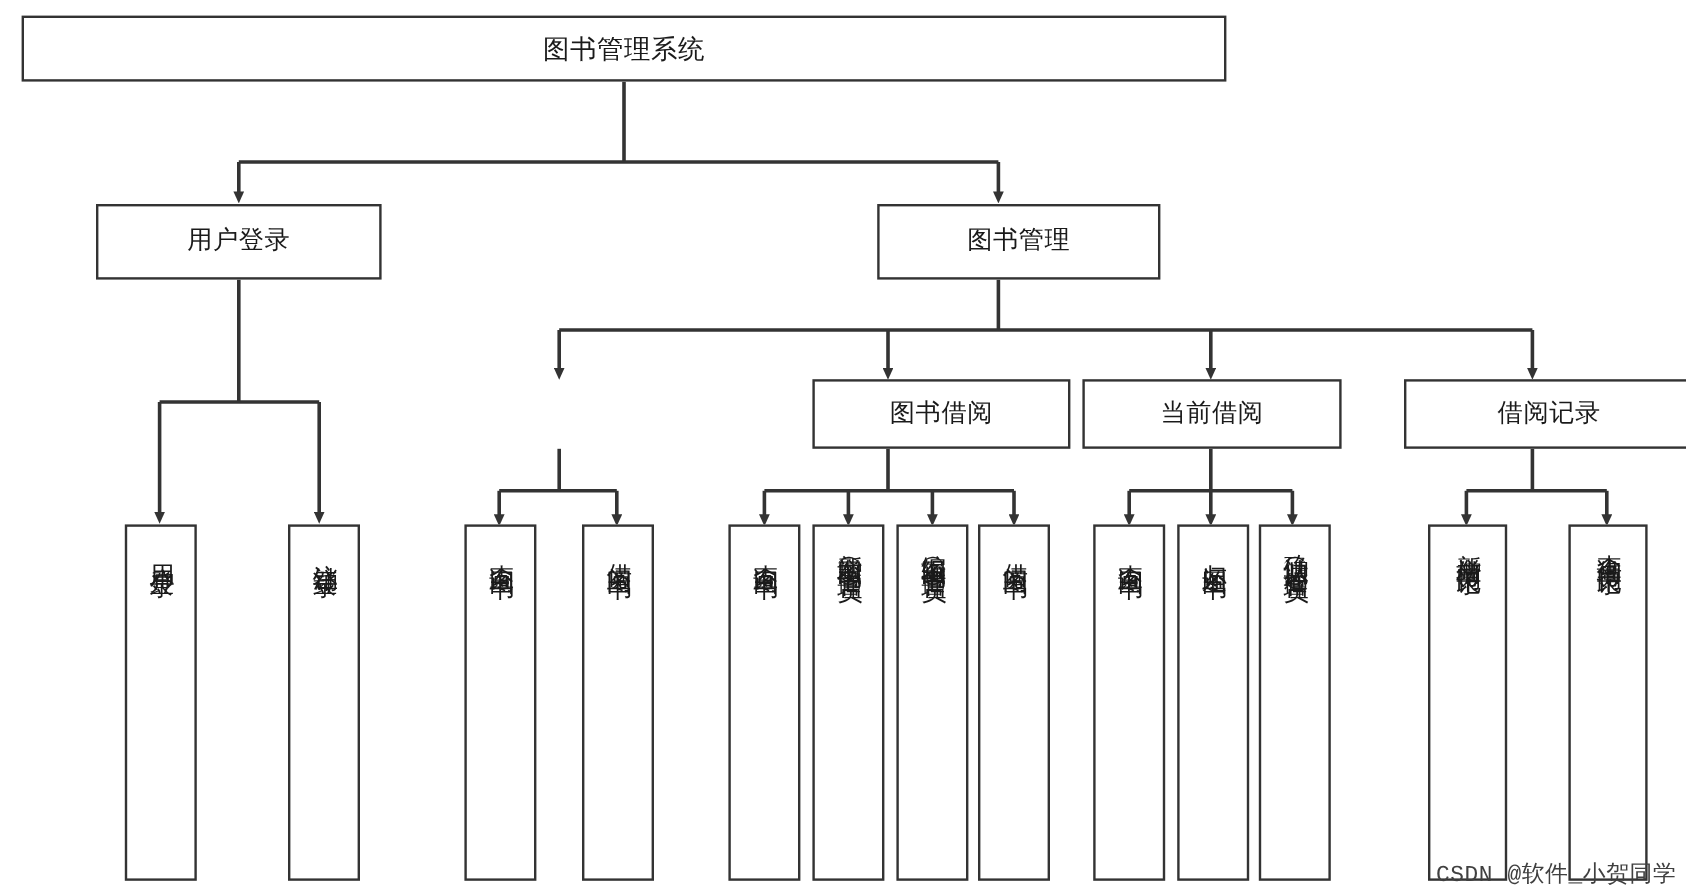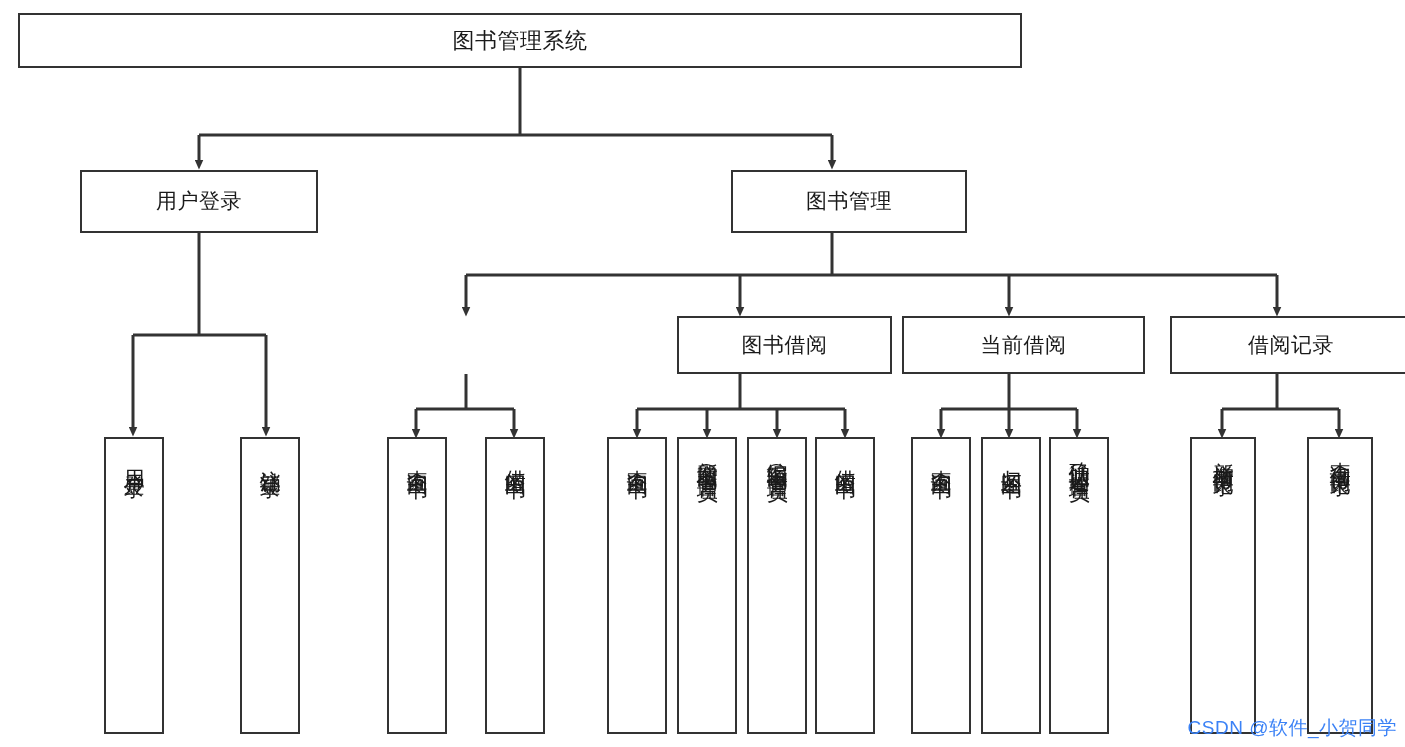--- a/index.html
+++ b/index.html
@@ -67,25 +67,26 @@
     white-space: nowrap;
   }
   .node.vertical.tall-text {
     padding-top: 6px;
   }
   .watermark {
     position: absolute;
     right: 8px;
     bottom: 6px;
     font-size: 19px;
-    color: #3b82f6;
+    color: #404040;
     letter-spacing: 0.5px;
     white-space: nowrap;
     z-index: 5;
     user-select: none;
+    font-family: Liberation Mono, monospace;
   }
 </style>
 </head>
 <body>
 
 <div id="diagram-root">
 
   <svg id="edges-layer" width="1405" height="747" viewBox="0 0 1405 747" xmlns="http://www.w3.org/2000/svg">
     <defs>
       <marker id="arrowhead" markerWidth="10" markerHeight="9" refX="1.5" refY="4.5" orient="auto" markerUnits="userSpaceOnUse">
@@ -146,21 +147,21 @@
 
   <div class="node horizontal" style="left:711px; top:170px; width:236px; height:63px;margin-left:20px;">
     <span class="node-label">图书管理</span>
   </div>
 
 
   <div class="node horizontal" style="left:633px; top:316px; width:215px; height:58px;margin-left:44px;">
     <span class="node-label">图书借阅</span>
   </div>
 
-  <div class="node horizontal" style="left:902px; top:316px; width:243px; height:58px;justify-content:center;">
+  <div class="node horizontal" style="left:902px; top:316px; width:216px; height:58px;justify-content:center;">
     <span class="node-label">当前借阅</span>
   </div>
 
   <div class="node horizontal" style="left:1170px; top:316px; width:242px; height:58px;">
     <span class="node-label">借阅记录</span>
   </div>
 
   <div class="node vertical" style="left:104px; top:437px; width:60px; height:297px;">
     <span class="node-label">用户登录</span>
   </div>

